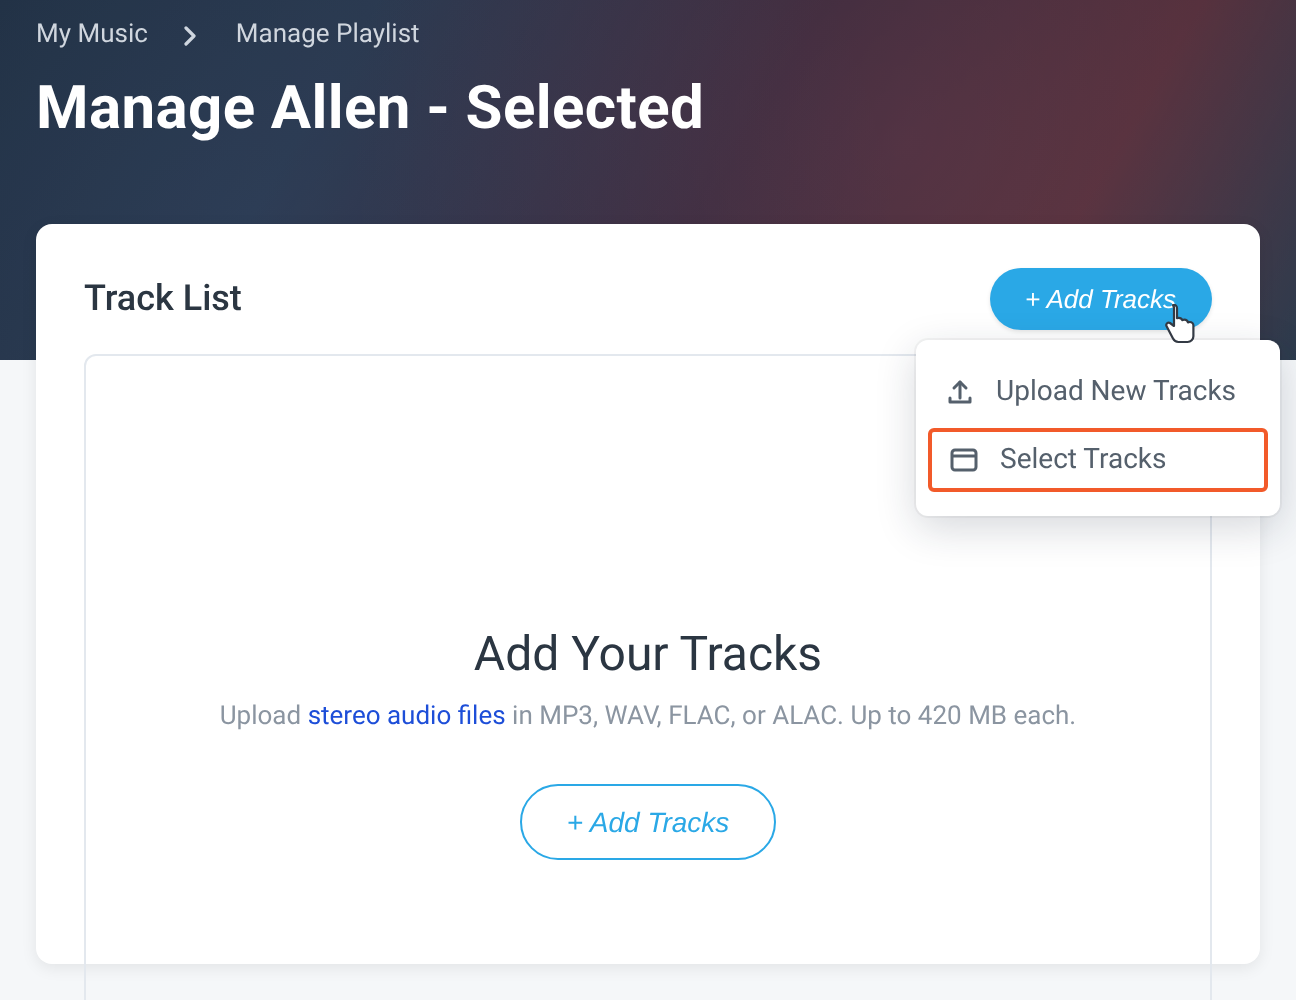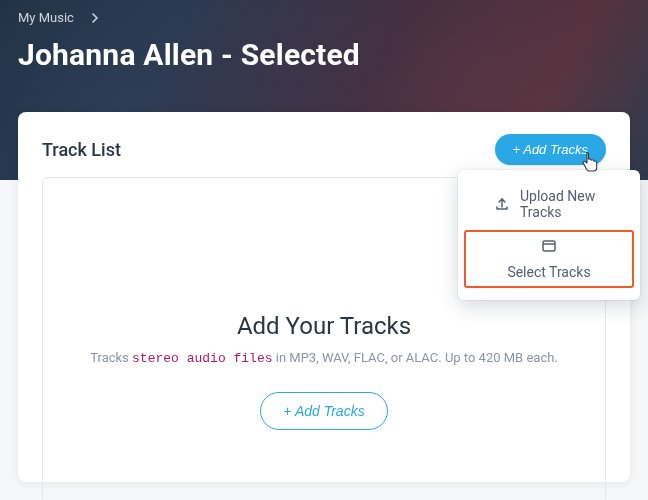--- a/index.html
+++ b/index.html
@@ -45,65 +45,66 @@
     border: 1.5px solid #2aa8e6; font-size: 14px;
   }
   .dropzone {
     margin-top: 12px; border: 1px solid #e3e8ee; border-radius: 6px;
     height: 388px; display: flex; flex-direction: column;
     align-items: center; justify-content: center; gap: 10px;
     text-align: center; padding: 20px;
   }
   .drop-title { font-size: 24px; color: #2b3642; font-weight: 400; }
   .drop-sub { font-size: 13px; color: #8b95a1; }
-  .drop-sub a { color: #be185d; text-decoration: none; font-family: Liberation Mono, monospace; }
+  .drop-sub a { color: #1d4ed8; text-decoration: none; }
   .popover {
     position: absolute; top: 170px; right: 8px; width: 182px;
     background: #ffffff; border-radius: 6px;
     box-shadow: 0 6px 20px rgba(30,40,60,0.18), 0 0 0 1px rgba(0,0,0,0.04);
     padding: 10px 0;
   }
   .popover-item {
     display: flex; align-items: center; gap: 10px;
-    padding: 8px 14px; font-size: 14px; color: #55606c; cursor: pointer; margin-left: 22px;
+    padding: 8px 14px; font-size: 14px; color: #55606c; cursor: pointer;
   }
   .popover-item.highlight {
-    border: 2px solid #f25a2a; border-radius: 3px; margin: 2px 6px; padding: 6px 8px; flex-direction: column;
+    border: 2px solid #f25a2a; border-radius: 3px; margin: 2px 6px; padding: 6px 8px;
   }
   .icon { display: inline-flex; }
   .cursor-pointer-icon {
     position: absolute; top: 152px; right: 48px; pointer-events: none;
   }
 </style>
 </head>
 <body>
 
 <div class="header-bg"></div>
 
 <nav class="breadcrumb">
   <a>My Music</a>
   <span class="chev icon">
     <svg width="8" height="10" viewBox="0 0 8 10">
         <path d="M1 1 L5 5 L1 9" fill="none" stroke="#cfd6df" stroke-width="1.6" stroke-linecap="round" stroke-linejoin="round"></path>
       </svg>
   </span>
+  <span>Manage Playlist</span>
 </nav>
 
-<h1 class="page-title">Johanna Allen - Selected</h1>
+<h1 class="page-title">Manage Allen - Selected</h1>
 
 <section class="card">
   <div class="card-header">
     <div class="card-title">Track List</div>
     <button class="btn btn-primary">+ Add Tracks</button>
   </div>
 
   <div class="dropzone">
     <div class="drop-title">Add Your Tracks</div>
     <div class="drop-sub">
-      <span>Tracks </span><a href="#">stereo audio files</a><span> in MP3, WAV, FLAC, or ALAC. Up to 420 MB each.</span>
+      <span>Upload </span><a href="#">stereo audio files</a><span> in MP3, WAV, FLAC, or ALAC. Up to 420 MB each.</span>
     </div>
     <div style="height:6px"></div>
     <button class="btn btn-outline">+ Add Tracks</button>
   </div>
 </section>
 
 <div class="popover">
   <div class="popover-item">
     <span class="icon">
       <svg width="16" height="16" viewBox="0 0 16 16" fill="none" stroke="#55606c" stroke-width="1.5" stroke-linecap="round" stroke-linejoin="round">

